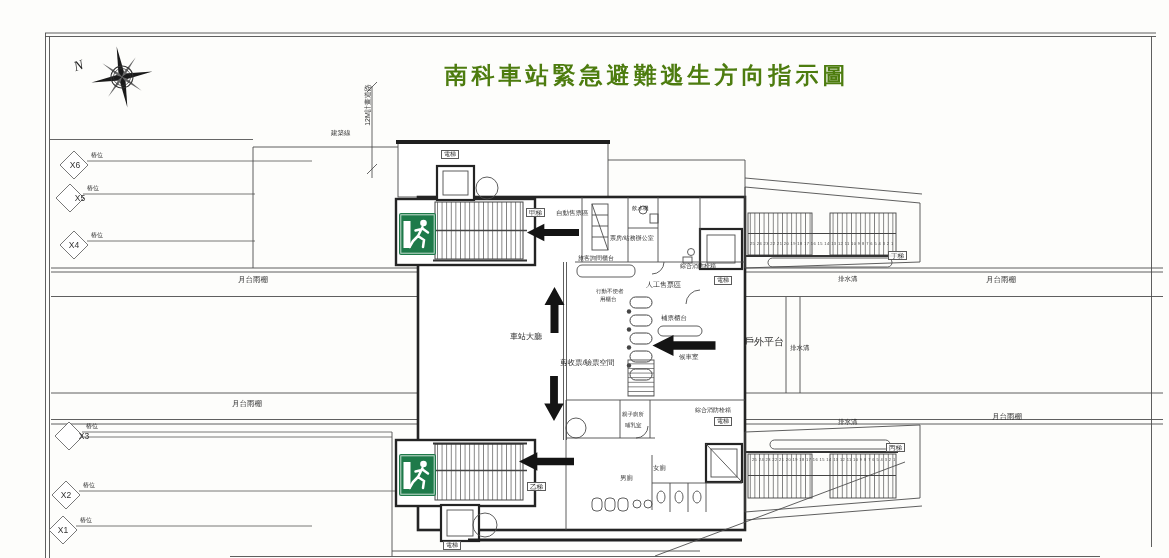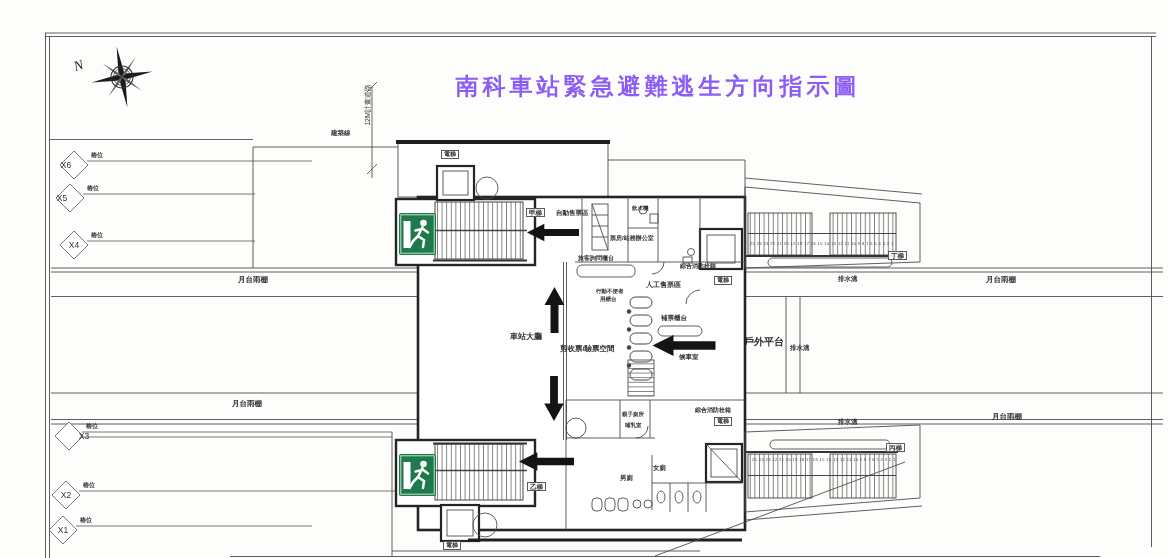--- a/index.html
+++ b/index.html
@@ -1,22 +1,22 @@
 <!DOCTYPE html>
 <html><head>
 <meta charset="utf-8">
 <style>
   html,body{margin:0;padding:0;background:#e8e8e4;}
   .sheet{position:relative;width:1169px;height:558px;background:#fdfdfb;overflow:hidden;
          font-family:"Liberation Sans","DejaVu Sans",sans-serif;}
   .linework{position:absolute;left:0;top:0;}
-  .lbl{position:absolute;font-size:6.5px;color:#2f2f2f;white-space:nowrap;line-height:1.15;font-weight:bold;}
+  .lbl{position:absolute;font-size:6.5px;color:#2f2f2f;white-space:nowrap;line-height:1.15;}
   .box{border:1px solid #5a5a5a;padding:0 2px;background:rgba(255,255,255,.92);font-size:6.5px;}
-  .title{position:absolute;left:432px;top:60px;width:430px;margin:11px;text-align:center;
-         font:bold 23px "Liberation Serif","DejaVu Serif",serif;letter-spacing:4px;color:#8b5cf6;}
+  .title{position:absolute;left:432px;top:60px;width:430px;margin:0;text-align:center;
+         font:bold 23px "Liberation Serif","DejaVu Serif",serif;letter-spacing:4px;color:#4d7c0f;}
   .north{position:absolute;left:74px;top:58px;font:italic 14px "Liberation Serif",serif;color:#222;
          transform:rotate(-18deg);}
   .road{position:absolute;left:322px;top:100px;width:92px;font-size:7px;color:#333;text-align:center;
         transform:rotate(-90deg);transform-origin:center;}
   .xid{position:absolute;width:28px;text-align:center;font-size:8.5px;color:#333;}
   .steps{position:absolute;font-size:4px;letter-spacing:.4px;color:#444;white-space:nowrap;overflow:hidden;width:146px;}
   .arrow{position:absolute;}
   .arrow path{fill:#141414;}
   .exit{position:absolute;}
   .compass{position:absolute;left:90px;top:45px;transform:rotate(-10deg);}
@@ -214,22 +214,22 @@
     <polygon points="15,49 28,34 32,32 30,36" fill="#666"></polygon>
     <circle cx="32" cy="32" r="11" fill="none" stroke="#333" stroke-width="1"></circle>
     <circle cx="32" cy="32" r="8.5" fill="none" stroke="#333" stroke-width="0.7"></circle>
   </svg>
   <div class="north">N</div>
 
   <h1 class="title">南科車站緊急避難逃生方向指示圖</h1>
   <div class="road">12M計畫道路</div>
   <div class="lbl" style="left:331px;top:129px;font-size:6.5px">建築線</div>
 
-  <div class="xid" style="left:52px;top:160px">X6</div>
-  <div class="xid" style="left:48px;top:193px">X5</div>
+  <div class="xid" style="left:61px;top:160px">X6</div>
+  <div class="xid" style="left:66px;top:193px">X5</div>
   <div class="xid" style="left:60px;top:240px">X4</div>
   <div class="xid" style="left:70px;top:431px">X3</div>
   <div class="xid" style="left:52px;top:490px">X2</div>
   <div class="xid" style="left:49px;top:525px">X1</div>
 
   <div class="lbl" style="left:91px;top:152px;font-size:6px">樁位</div>
   <div class="lbl" style="left:87px;top:185px;font-size:6px">樁位</div>
   <div class="lbl" style="left:91px;top:232px;font-size:6px">樁位</div>
   <div class="lbl" style="left:86px;top:423px;font-size:6px">樁位</div>
   <div class="lbl" style="left:83px;top:482px;font-size:6px">樁位</div>
@@ -251,21 +251,21 @@
 
   <div class="lbl" style="left:556px;top:209px">自動售票區</div>
   <div class="lbl" style="left:632px;top:205px;font-size:5.5px">飲水機</div>
   <div class="lbl" style="left:610px;top:235px;font-size:6px">票房/站務辦公室</div>
   <div class="lbl" style="left:578px;top:255px;font-size:6px">旅客詢問櫃台</div>
   <div class="lbl" style="left:646px;top:281px;font-size:7px">人工售票區</div>
   <div class="lbl" style="left:596px;top:288px;font-size:5.5px">行動不便者</div>
   <div class="lbl" style="left:600px;top:296px;font-size:5.5px">用櫃台</div>
   <div class="lbl" style="left:661px;top:314px;font-size:6.5px">補票櫃台</div>
   <div class="lbl" style="left:510px;top:332px;font-size:8px">車站大廳</div>
-  <div class="lbl" style="left:560px;top:345px;font-size:7.5px">剪收票/驗票空間</div>
+  <div class="lbl" style="left:560px;top:359px;font-size:7.5px">剪收票/驗票空間</div>
   <div class="lbl" style="left:679px;top:353px">候車室</div>
   <div class="lbl" style="left:680px;top:263px;font-size:6px">綜合消防栓箱</div>
   <div class="lbl" style="left:695px;top:407px;font-size:6px">綜合消防栓箱</div>
   <div class="lbl" style="left:744px;top:336px;font-size:10px">戶外平台</div>
   <div class="lbl" style="left:838px;top:275px">排水溝</div>
   <div class="lbl" style="left:790px;top:344px">排水溝</div>
   <div class="lbl" style="left:838px;top:418px">排水溝</div>
   <div class="lbl" style="left:622px;top:411px;font-size:5.5px">親子廁所</div>
   <div class="lbl" style="left:625px;top:422px;font-size:5.5px">哺乳室</div>
   <div class="lbl" style="left:653px;top:464px">女廁</div>

